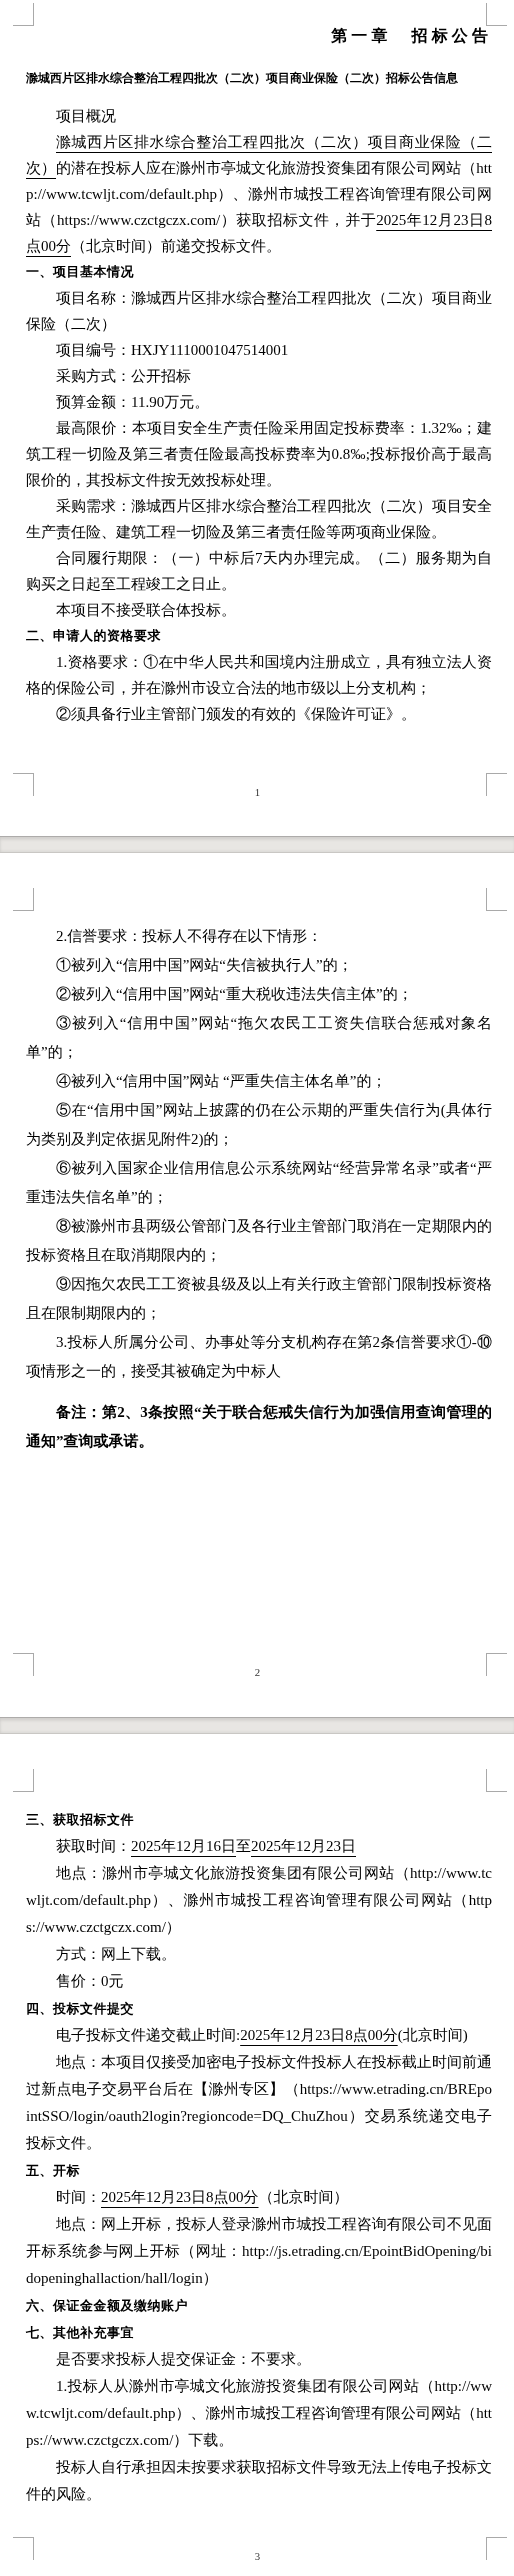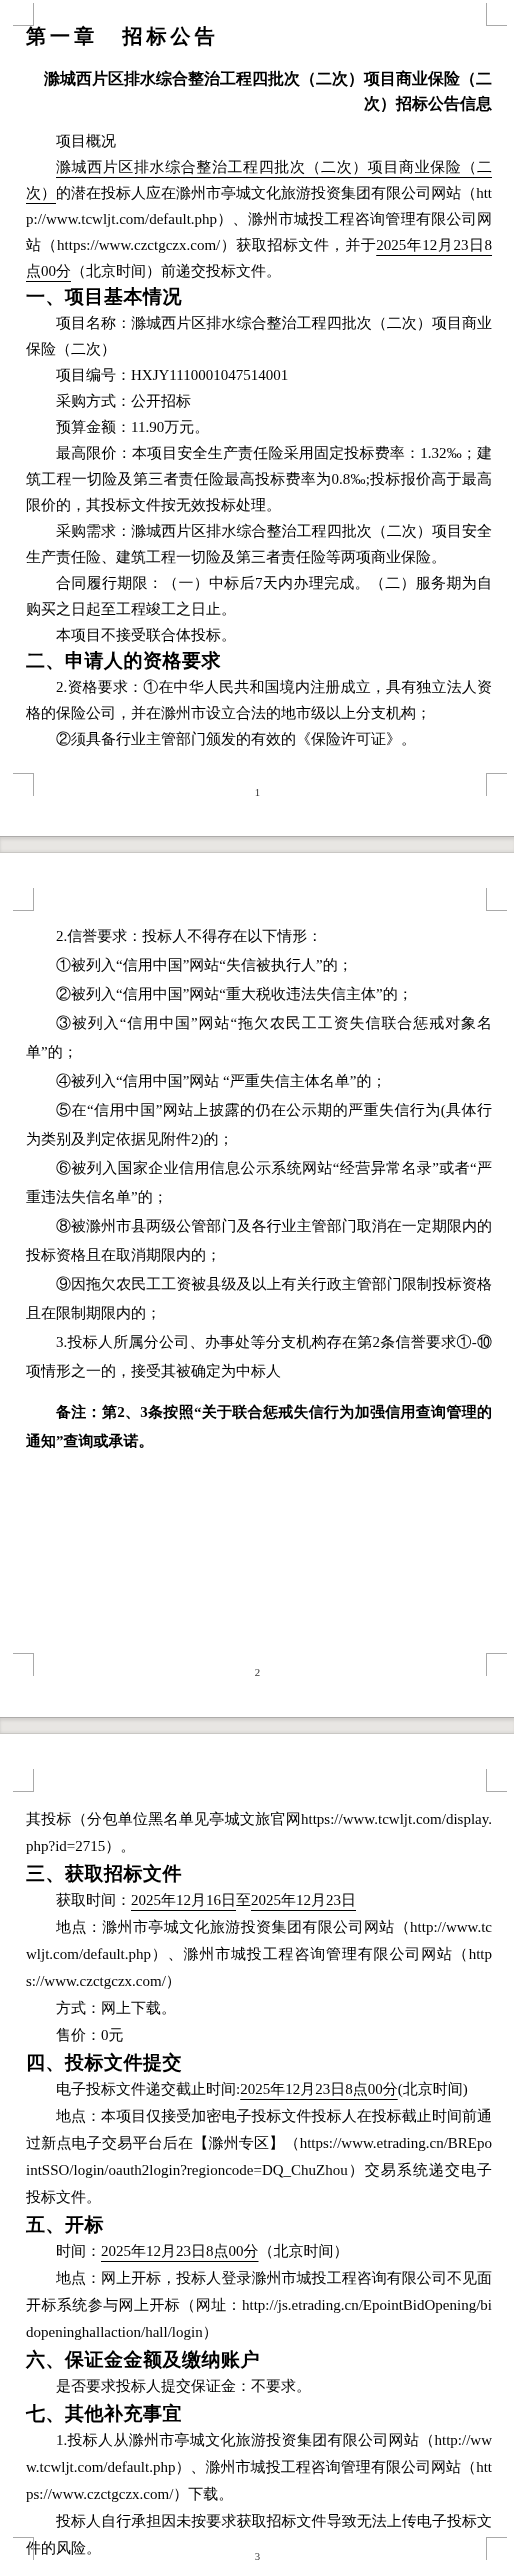--- a/index.html
+++ b/index.html
@@ -17,28 +17,28 @@
   .content{font-size:15px;}
   .pg1 .content{padding:20.6px 23px 0 26px;line-height:26px;}
   .pg2 .content{padding:69px 23px 0 26px;line-height:29px;}
   .pg3 .content{padding:72px 23px 0 26px;line-height:27px;}
   .blk{margin:0;text-align:justify;text-justify:inter-ideograph;word-break:break-all;}
   .body{text-indent:2em;}
   .cont{text-indent:0;}
   .note{text-indent:2em;font-weight:700;margin-top:12px;}
   .h{
     font-family:"Liberation Sans","DejaVu Sans",sans-serif;font-weight:700;
-    font-size:19px;text-indent:0;text-align:left;letter-spacing:0.5px;
+    font-size:13px;text-indent:0;text-align:left;letter-spacing:0.5px;
   }
   .title{
-    font-size:20px;font-weight:700;text-align:left;text-indent:0;
+    font-size:16px;font-weight:700;text-align:right;text-indent:0;
     line-height:30px;margin:0 0 15.5px 0;letter-spacing:4.1px;
   }
   .subtitle{
-    font-size:16px;font-weight:700;text-align:right;text-indent:0;
+    font-size:12px;font-weight:700;text-align:left;text-indent:0;
     line-height:25px;margin:0 0 12.4px 0;
   }
   .u{text-decoration:underline;text-underline-offset:4.6px;text-decoration-thickness:0.5px;}
   .pageno{
     position:absolute;bottom:37px;left:0;width:100%;text-align:center;
     font-size:10.8px;line-height:13.4px;color:#333;
   }
   .cm{position:absolute;border:0 solid #a9a9a9;width:19.6px;height:21.6px;}
   .cm.tl{border-right-width:0.5px;border-bottom-width:0.5px;left:13.4px;}
   .cm.tr{border-left-width:0.5px;border-bottom-width:0.5px;right:8.2px;}
@@ -66,21 +66,21 @@
         <p class="blk h"><span>一、项目基本情况</span></p>
         <p class="blk body"><span>项目名称：滁城西片区排水综合整治工程四批次（二次）项目商业保险（二次）</span></p>
         <p class="blk body"><span>项目编号：HXJY1110001047514001</span></p>
         <p class="blk body"><span>采购方式：公开招标</span></p>
         <p class="blk body"><span>预算金额：11.90万元。</span></p>
         <p class="blk body"><span>最高限价：本项目安全生产责任险采用固定投标费率：1.32‰；建筑工程一切险及第三者责任险最高投标费率为0.8‰;投标报价高于最高限价的，其投标文件按无效投标处理。</span></p>
         <p class="blk body"><span>采购需求：滁城西片区排水综合整治工程四批次（二次）项目安全生产责任险、建筑工程一切险及第三者责任险等两项商业保险。</span></p>
         <p class="blk body"><span>合同履行期限：（一）中标后7天内办理完成。（二）服务期为自购买之日起至工程竣工之日止。</span></p>
         <p class="blk body"><span>本项目不接受联合体投标。</span></p>
         <p class="blk h"><span>二、申请人的资格要求</span></p>
-        <p class="blk body"><span>2.资格要求：①在中华人民共和国境内注册成立，具有独立法人资格的保险公司，并在滁州市设立合法的地市级以上分支机构；</span></p>
+        <p class="blk body"><span>1.资格要求：①在中华人民共和国境内注册成立，具有独立法人资格的保险公司，并在滁州市设立合法的地市级以上分支机构；</span></p>
         <p class="blk body"><span>②须具备行业主管部门颁发的有效的《保险许可证》。</span></p>
       </div>
     <div class="pageno">1</div>
   </section>
 
   <div class="page-gap" style="top:836px;"></div>
 
   <section class="page pg2" style="top:853px;height:863px;">
     <div class="cm tl"></div>
     <div class="cm tr"></div>
@@ -103,35 +103,34 @@
   </section>
 
   <div class="page-gap" style="top:1717px;"></div>
 
   <section class="page pg3" style="top:1734px;height:866px;">
     <div class="cm tl"></div>
     <div class="cm tr"></div>
     <div class="cm bl"></div>
     <div class="cm br"></div>
     <div class="content">
-        <p class="blk cont"><span>其投标（分包单位黑名单见亭城文旅官网https://www.tcwljt.com/display.php?id=2715）。</span></p>
         <p class="blk h"><span>三、获取招标文件</span></p>
         <p class="blk body"><span>获取时间：</span><span class="u">2025年12月16日</span><span>至</span><span class="u">2025年12月23日</span></p>
         <p class="blk body"><span>地点：滁州市亭城文化旅游投资集团有限公司网站（http://www.tcwljt.com/default.php）、滁州市城投工程咨询管理有限公司网站（https://www.czctgczx.com/）</span></p>
         <p class="blk body"><span>方式：网上下载。</span></p>
         <p class="blk body"><span>售价：0元</span></p>
         <p class="blk h"><span>四、投标文件提交</span></p>
         <p class="blk body"><span>电子投标文件递交截止时间:</span><span class="u">2025年12月23日8点00分</span><span>(北京时间)</span></p>
         <p class="blk body"><span>地点：本项目仅接受加密电子投标文件投标人在投标截止时间前通过新点电子交易平台后在【滁州专区】（https://www.etrading.cn/BREpointSSO/login/oauth2login?regioncode=DQ_ChuZhou）交易系统递交电子投标文件。</span></p>
         <p class="blk h"><span>五、开标</span></p>
         <p class="blk body"><span>时间：</span><span class="u">2025年12月23日8点00分</span><span>（北京时间）</span></p>
         <p class="blk body"><span>地点：网上开标，投标人登录滁州市城投工程咨询有限公司不见面开标系统参与网上开标（网址：http://js.etrading.cn/EpointBidOpening/bidopeninghallaction/hall/login）</span></p>
         <p class="blk h"><span>六、保证金金额及缴纳账户</span></p>
+        <p class="blk h"><span>七、其他补充事宜</span></p>
         <p class="blk body"><span>是否要求投标人提交保证金：不要求。</span></p>
-        <p class="blk h"><span>七、其他补充事宜</span></p>
         <p class="blk body"><span>1.投标人从滁州市亭城文化旅游投资集团有限公司网站（http://www.tcwljt.com/default.php）、滁州市城投工程咨询管理有限公司网站（https://www.czctgczx.com/）下载。</span></p>
         <p class="blk body"><span>投标人自行承担因未按要求获取招标文件导致无法上传电子投标文件的风险。</span></p>
       </div>
     <div class="pageno">3</div>
   </section>
 
 </div>
 
 
 </body></html>

